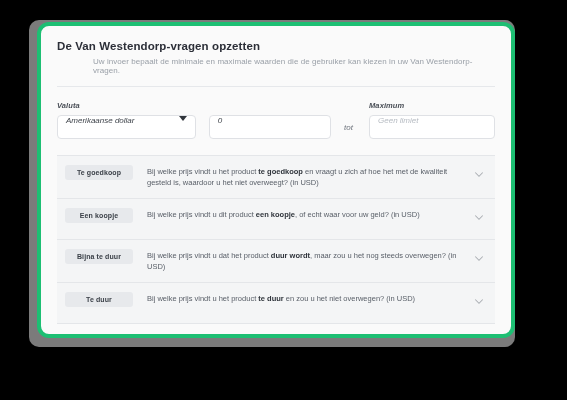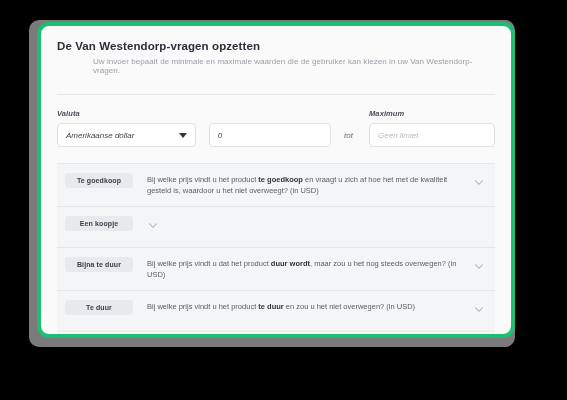--- a/index.html
+++ b/index.html
@@ -53,21 +53,21 @@
     font-size: 11.5px;
     font-weight: bold;
     color: #2c2f38;
     letter-spacing: 0.1px;
     margin: 0 0 5px 0;
   }
 
   .card-subtitle {
     font-size: 8px;
     color: #9aa0a8;
-    margin: 0 0 19px 0;
+    margin: 0 0 11px 0;
     letter-spacing: 0.05px;
     padding-left: 36px;
   }
 
   .divider {
     height: 1px;
     background: #e6e8eb;
     margin: 0 0 14px 0;
   }
 
@@ -93,21 +93,21 @@
     letter-spacing: 0.1px;
   }
 
   .control {
     height: 24px;
     box-sizing: border-box;
     background: #ffffff;
     border: 1px solid #dfe1e5;
     border-radius: 4px;
     display: flex;
-    align-items: center;
+    align-items: flex-start;
     padding: 0 8px;
     font-size: 8px;
     color: #3f444b;
   }
 
   .select-field { width: 152px; }
   .select-control {
     justify-content: space-between;
   }
   .caret {
@@ -256,20 +256,21 @@
         <div class="acc-row">
           <div class="acc-badge">Te goedkoop</div>
           <div class="acc-text"><span>Bij welke prijs vindt u het product </span><b>te goedkoop</b><span> en vraagt u zich af hoe het met de kwaliteit gesteld is, waardoor u het niet overweegt? (in USD)</span></div>
           <svg class="chev" viewBox="0 0 16 16">
               <path d="M3 6 L8 11 L13 6" fill="none" stroke="#70767e" stroke-width="1.4"></path>
             </svg>
         </div>
 
         <div class="acc-row">
           <div class="acc-badge">Een koopje</div>
+          <div class="acc-text"><span>Bij welke prijs vindt u dit product </span><b>een koopje</b><span>, of echt waar voor uw geld? (in USD)</span></div>
           <svg class="chev" viewBox="0 0 16 16">
               <path d="M3 6 L8 11 L13 6" fill="none" stroke="#70767e" stroke-width="1.4"></path>
             </svg>
         </div>
 
         <div class="acc-row">
           <div class="acc-badge">Bijna te duur</div>
           <div class="acc-text"><span>Bij welke prijs vindt u dat het product </span><b>duur wordt</b><span>, maar zou u het nog steeds overwegen? (in USD)</span></div>
           <svg class="chev" viewBox="0 0 16 16">
               <path d="M3 6 L8 11 L13 6" fill="none" stroke="#70767e" stroke-width="1.4"></path>

